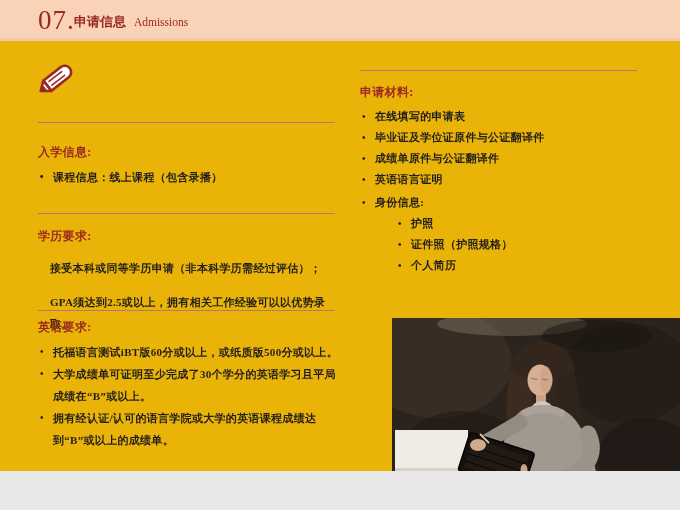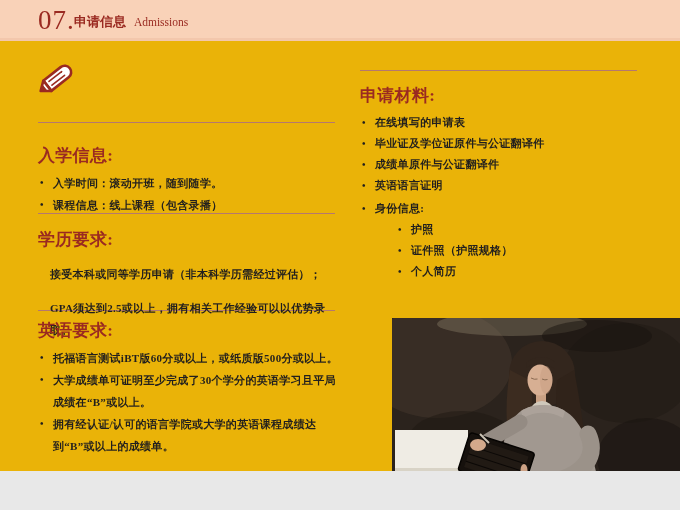--- a/index.html
+++ b/index.html
@@ -20,21 +20,21 @@
   #hr1{left:38px;top:122px;width:297px;}
   #hr2{left:38px;top:213px;width:297px;}
   #hr3{left:38px;top:310px;width:297px;}
   #hr4{left:360px;top:70px;width:277px;}
   
   .section{position:absolute;width:302px;}
   #sec-enroll{left:38px;top:144px;}
   #sec-edu{left:38px;top:228px;}
   #sec-eng{left:38px;top:319px;}
   #sec-materials{left:360px;top:84px;width:280px;}
-  .sec-heading{font-size:17px;font-weight:bold;color:#9a2a21;margin:0 0 5px 0;letter-spacing:0.3px;}
+  .sec-heading{font-size:12px;font-weight:bold;color:#9a2a21;margin:0 0 5px 0;letter-spacing:0.3px;}
   .body-text,.blist{font-size:11px;font-weight:bold;letter-spacing:0.3px;}
   .para{margin:12px;line-height:22px;}
   ul.blist{list-style:none;margin:2px 0 0 0;padding:0;}
   ul.blist li{position:relative;padding-left:15px;line-height:22px;}
   ul.blist .mk{position:absolute;left:2px;top:0;font-size:10px;}
   ul.blist .tx{display:inline;}
   #sec-materials ul.blist li{line-height:21px;}
   ul.sublist{list-style:none;margin:0;padding:0 0 0 37px;}
   ul.sublist li{position:relative;padding-left:14px;line-height:21px;font-size:11px;font-weight:bold;letter-spacing:0.3px;}
   ul.sublist .mk{position:absolute;left:1px;top:0;font-size:10px;}
@@ -66,21 +66,21 @@
   </div>
 
   <div class="divider" id="hr1"></div>
   <div class="divider" id="hr2"></div>
   <div class="divider" id="hr3"></div>
   <div class="divider" id="hr4"></div>
 
   <div class="section" id="sec-enroll">
     <div class="sec-heading">入学信息:</div>
     <ul class="blist">
-        <li><span class="mk">•</span><span class="tx">入学时间：滚动开班，随到随学。</span></li>
+        <li><span class="mk">•</span></li>
         <li><span class="mk">•</span><span class="tx">课程信息：线上课程（包含录播）</span></li>
       </ul>
   </div>
 
   <div class="section" id="sec-edu">
     <div class="sec-heading">学历要求:</div>
     <div class="body-text">
       <p class="para">接受本科或同等学历申请（非本科学历需经过评估）；</p>
       <p class="para">GPA须达到2.5或以上，拥有相关工作经验可以以优势录取。</p>
     </div>

